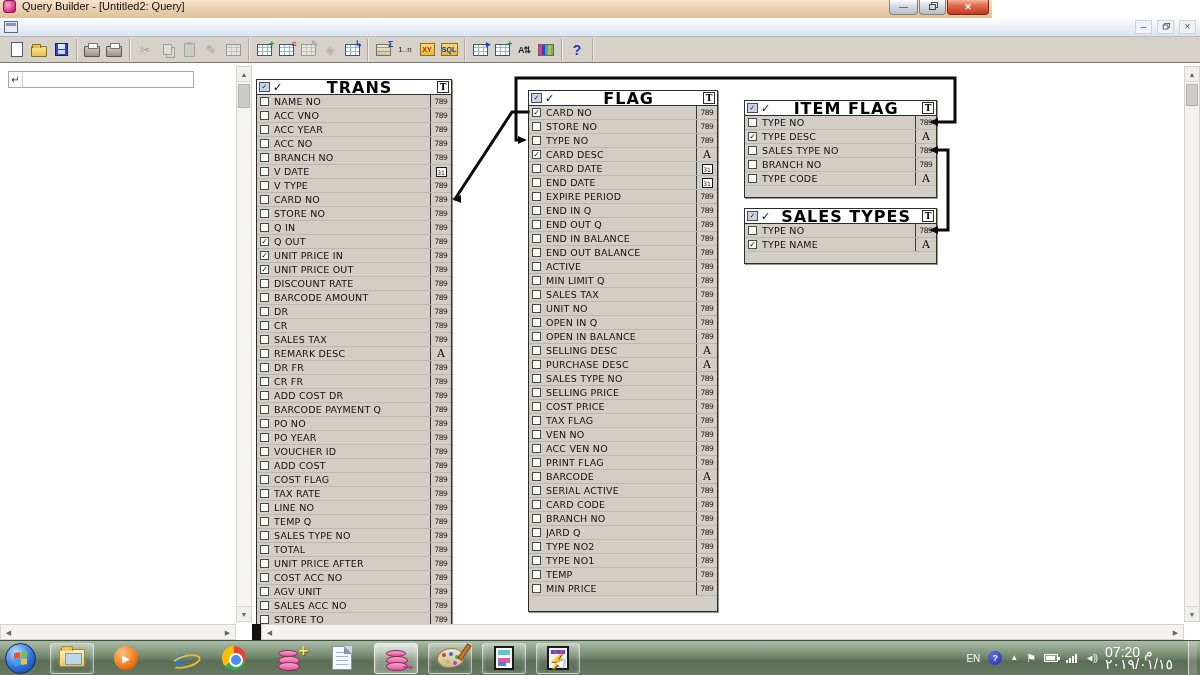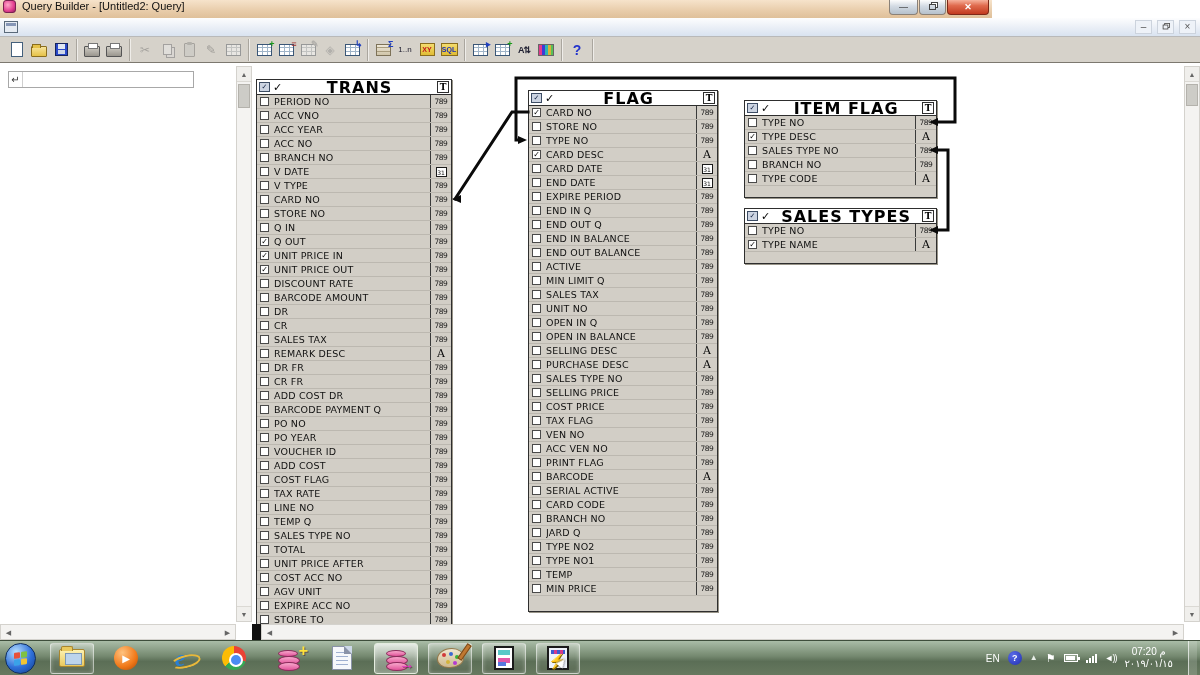--- a/index.html
+++ b/index.html
@@ -160,21 +160,21 @@
   .tray-help{width:14px;height:14px;border-radius:50%;background:radial-gradient(circle at 35% 30%,#5a6ae8,#2030b0);
     color:#fff;font-size:9px;font-weight:bold;display:flex;align-items:center;justify-content:center}
   .tray-sm{font-size:8px;color:#e8eee8;line-height:1}
   .tray-flag{font-size:11px;color:#fff;line-height:1}
   .tray-batt{width:14px;height:8px;border:1px solid #fff;position:relative;background:rgba(255,255,255,.2)}
   .tray-batt::before{content:"";position:absolute;left:1px;top:1px;bottom:1px;width:9px;background:#fff}
   .tray-batt::after{content:"";position:absolute;right:-3px;top:2px;width:2px;height:3px;background:#fff}
   .tray-sig{display:flex;align-items:flex-end;gap:1px}
   .tray-sig i{display:block;width:2px;background:#fff}
   .tray-spk{font-size:9px;color:#fff;letter-spacing:-1px;line-height:1}
-  .clock{color:#fff;font-size:10px;text-align:center;line-height:12px;direction:ltr;white-space:nowrap}
+  .clock{color:#fff;font-size:14px;line-height:12px;direction:ltr;white-space:nowrap}
   .showdesk{width:9px;height:100%;border-left:1px solid rgba(255,255,255,.65);background:rgba(255,255,255,.16);margin-left:7px;flex:none}
 </style>
 </head>
 <body>
 
 <div id="screen">
 
   <div class="titlebar">
     <span class="app-icon"></span>
     <span class="title-text">Query Builder - [Untitled2: Query]</span>
@@ -410,21 +410,21 @@
 
 <div class="panel" style="left: 256px; top: 79px; width: 196px; height: 547px;">
       <div class="panel-header">
         <span class="hdr-grid">✓</span>
         <span class="hdr-check">✓</span>
         <span class="hdr-title">TRANS</span>
         <span class="hdr-tbtn">T</span>
       </div>
       <div class="field-row">
         <span class="cb"></span>
-        <span class="fname">PERIOD NO</span>
+        <span class="fname">NAME NO</span>
         <span class="ftype">
           <span class="t-num">789</span>
         </span>
       </div>
       <div class="field-row">
         <span class="cb"></span>
         <span class="fname">ACC VNO</span>
         <span class="ftype">
           <span class="t-num">789</span>
         </span>
@@ -662,21 +662,21 @@
       </div>
       <div class="field-row">
         <span class="cb"></span>
         <span class="fname">AGV UNIT</span>
         <span class="ftype">
           <span class="t-num">789</span>
         </span>
       </div>
       <div class="field-row">
         <span class="cb"></span>
-        <span class="fname">EXPIRE ACC NO</span>
+        <span class="fname">SALES ACC NO</span>
         <span class="ftype">
           <span class="t-num">789</span>
         </span>
       </div>
       <div class="field-row">
         <span class="cb"></span>
         <span class="fname">STORE TO</span>
         <span class="ftype">
           <span class="t-num">789</span>
         </span>

